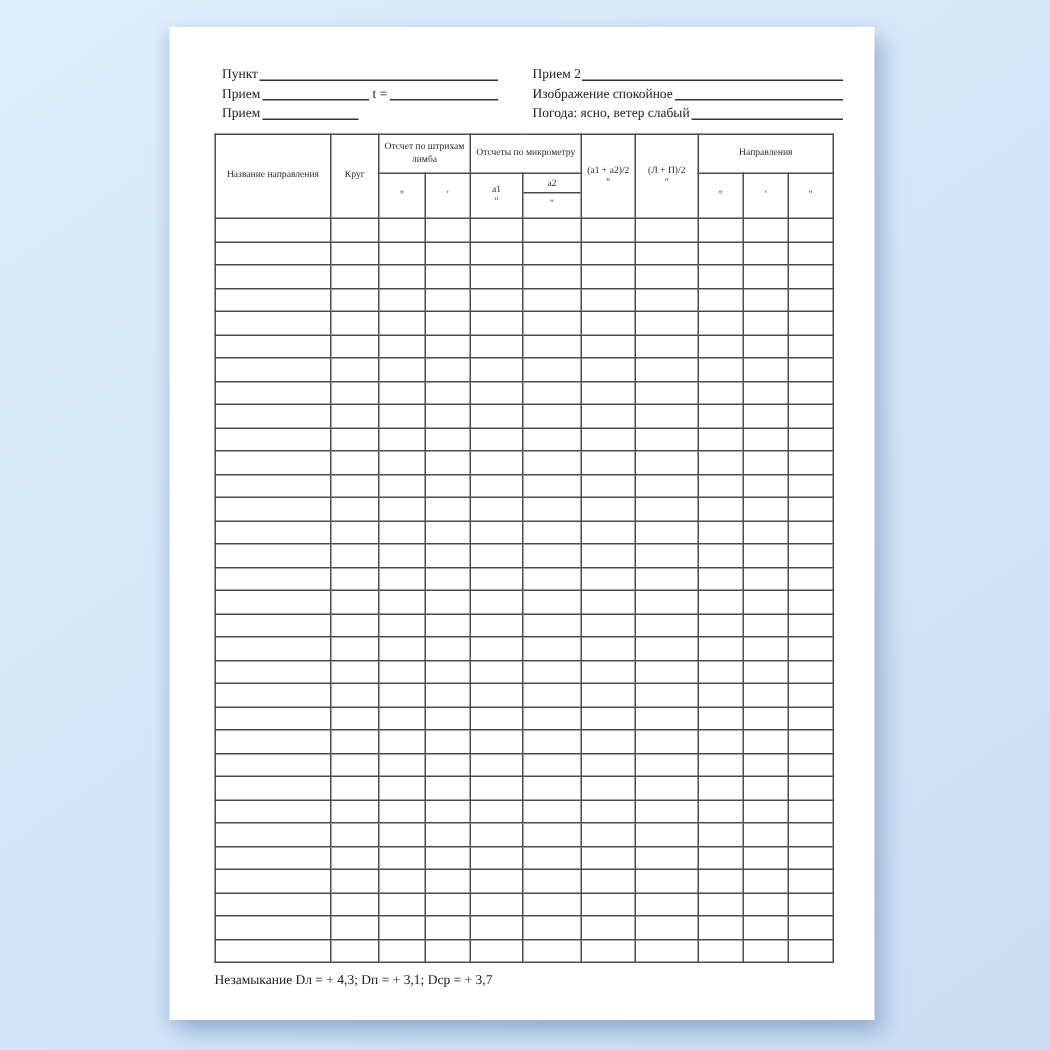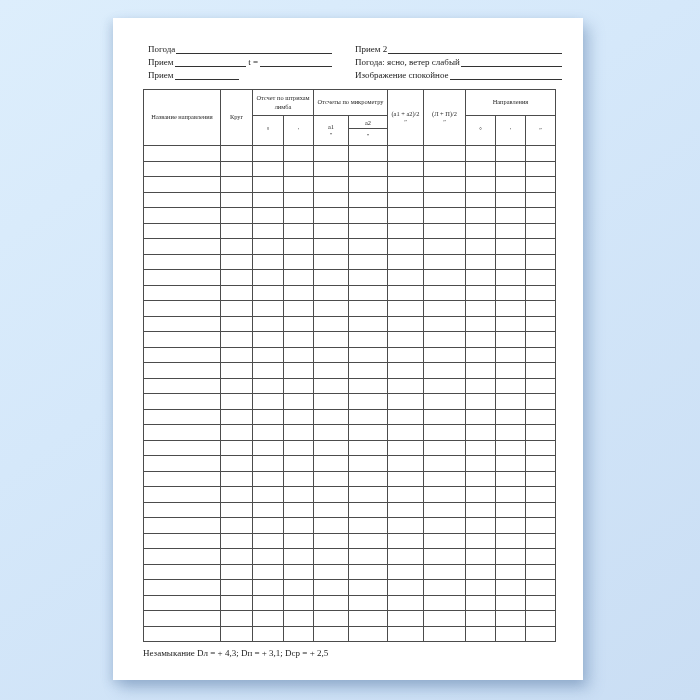--- a/index.html
+++ b/index.html
@@ -55,46 +55,46 @@
   }
 </style>
 </head>
 <body>
 
 <div class="stage">
   <div class="paper">
 
     <div class="hdr-block hdr-left">
       <div class="hdr-line">
-        <span>Погода</span>
+        <span>Пункт</span>
           <span class="blank"></span>
       </div>
       <div class="hdr-line">
         <span>Прием</span>
           <span class="blank"></span>
           <span class="mid">t =</span>
           <span class="blank"></span>
       </div>
       <div class="hdr-line">
         <span>Прием</span>
           <span class="blank fixed"></span>
       </div>
     </div>
 
     <div class="hdr-block hdr-right">
       <div class="hdr-line">
         <span>Прием 2</span>
           <span class="blank"></span>
       </div>
       <div class="hdr-line">
-        <span>Погода: ясно, ветер слабый</span>
+        <span>Изображение спокойное</span>
           <span class="blank"></span>
       </div>
       <div class="hdr-line">
-        <span>Изображение спокойное</span>
+        <span>Погода: ясно, ветер слабый</span>
           <span class="blank"></span>
       </div>
     </div>
 
     <table class="sheet">
       <colgroup>
         <col style="width:77px">
           <col style="width:32px">
           <col style="width:31px">
           <col style="width:30px">
@@ -557,16 +557,16 @@
             <td></td>
             <td></td>
             <td></td>
             <td></td>
             <td></td>
             <td></td>
           </tr>
         </tbody>
     </table>
 
-    <div class="footer-note">Незамыкание Dл = + 4,3; Dп = + 3,1; Dср = + 2,5</div>
+    <div class="footer-note">Незамыкание Dл = + 4,3; Dп = + 3,1; Dср = + 3,7</div>
 
   </div>
 </div>
 
 </body></html>

